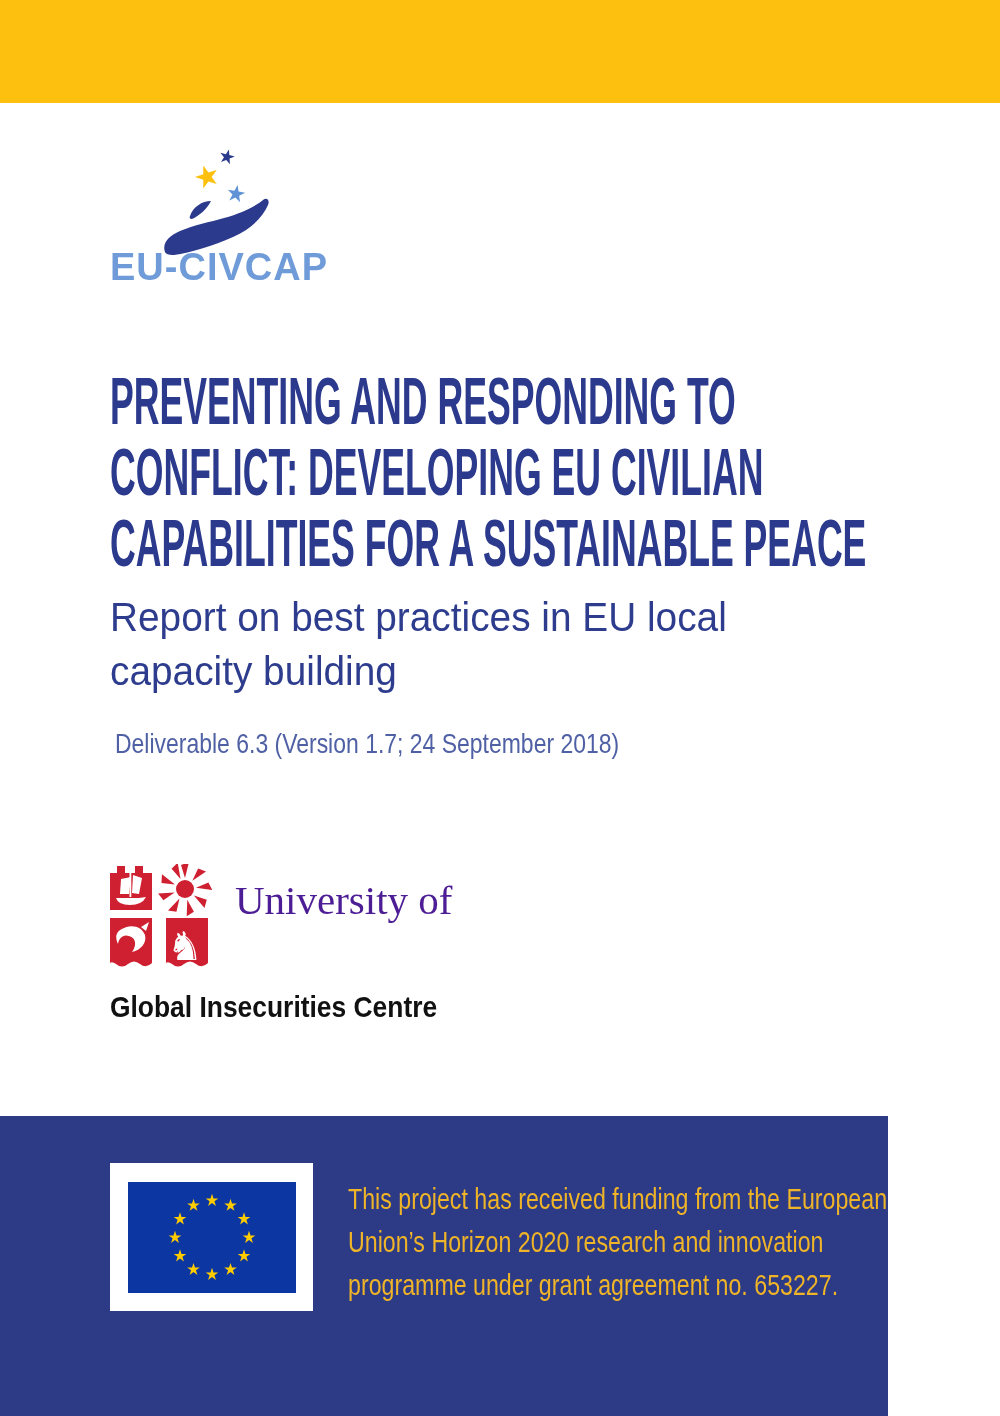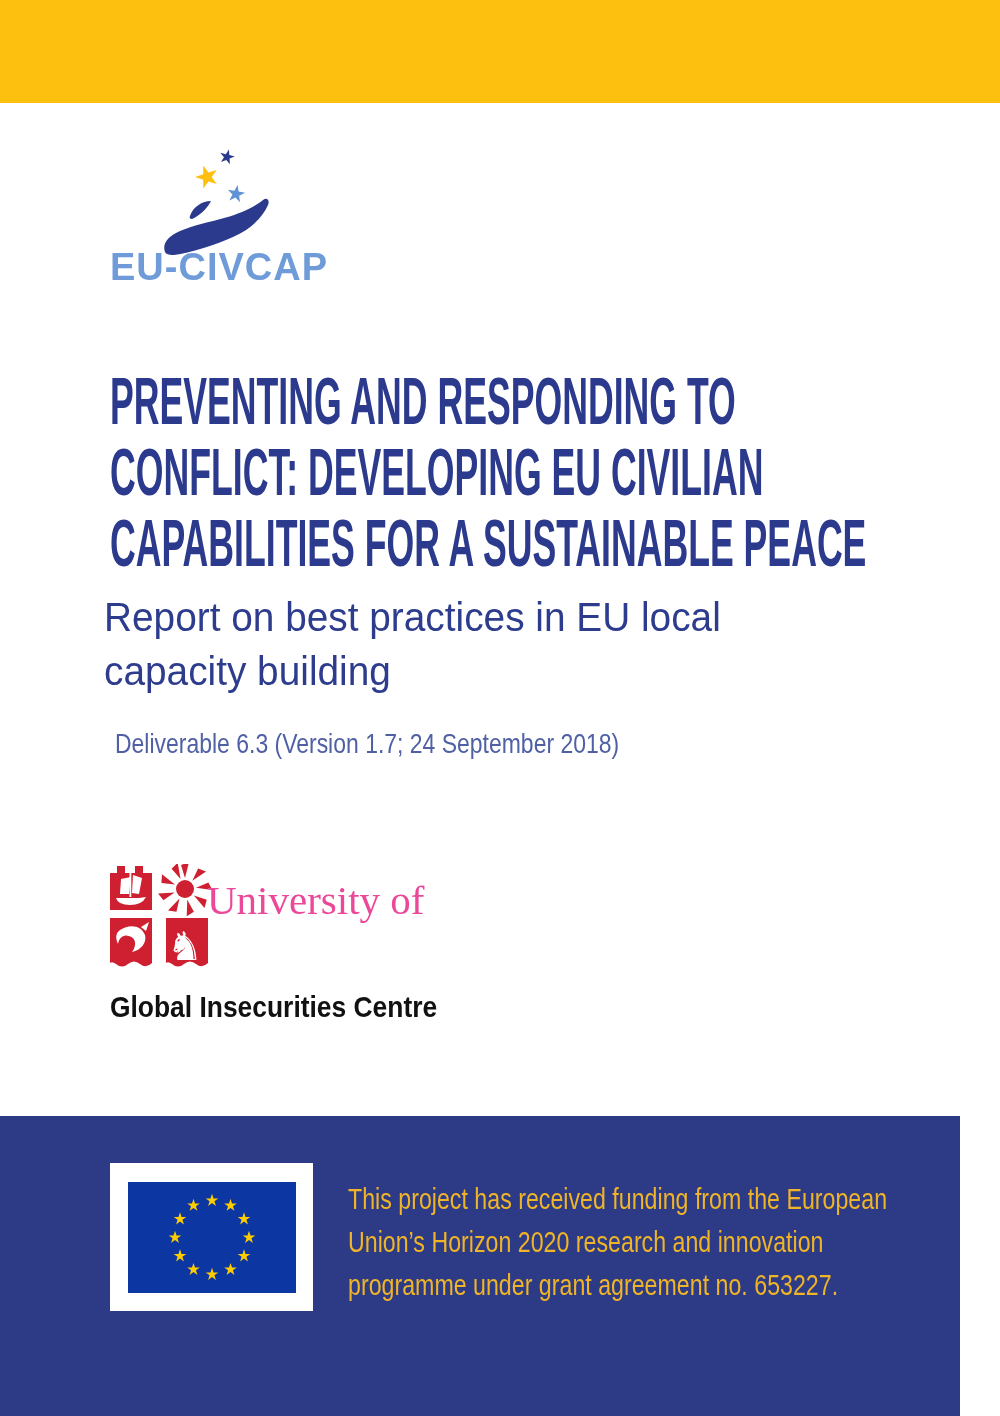--- a/index.html
+++ b/index.html
@@ -14,37 +14,37 @@
     position:absolute;left:110px;top:246px;
     font-size:38px;font-weight:700;letter-spacing:1px;color:#6f9bd8;
     white-space:nowrap;
     text-align:right;
   }
 
   .title{position:absolute;left:110px;top:366px;color:#2c3a8d;font-weight:700;
     font-size:66px;line-height:71px;}
   .title .line{display:block;white-space:nowrap;transform:scaleX(0.54);transform-origin:0 50%;}
 
-  .subtitle{position:absolute;left:104px;top:590px;color:#2e3c8e;font-size:40px;
+  .subtitle{position:absolute;left:110px;top:590px;color:#2e3c8e;font-size:40px;
     line-height:54px;font-weight:400;}
   .subtitle .line{display:block;white-space:nowrap;transform:scaleX(0.97);transform-origin:0 50%;}
 
   .deliverable{position:absolute;left:115px;top:728px;color:#5060a5;font-size:28px;
     white-space:nowrap;transform:scaleX(0.82);transform-origin:0 50%;}
 
   .crest{position:absolute;left:108px;top:864px;}
-  .uni-name{position:absolute;left:207px;top:878px;color:#ec4899;
+  .uni-name{position:absolute;left:235px;top:878px;color:#4c1d95;
     font-family:"Liberation Serif",serif;}
   .uni-name .uni{display:block;font-size:41px;line-height:44px;white-space:nowrap;}
   .uni-name .bris{display:block;font-size:52px;line-height:52px;letter-spacing:2px;white-space:nowrap;}
 
   .centre{position:absolute;left:110px;top:990px;color:#111111;font-weight:700;font-size:30px;
     white-space:nowrap;transform:scaleX(0.88);transform-origin:0 50%;}
 
-  .footer{position:absolute;left:0;top:1116px;width:960px;height:300px;background:#2d3a85;}
+  .footer{position:absolute;left:0;top:1116px;width:888px;height:300px;background:#2d3a85;}
   .flag-wrap{position:absolute;left:110px;top:47px;width:203px;height:148px;background:#ffffff;
     display:flex;align-items:center;justify-content:center;}
   .funding{position:absolute;left:348px;top:62px;color:#efb427;font-size:29px;line-height:43px;}
   .funding .line{display:block;white-space:nowrap;transform:scaleX(0.8);transform-origin:0 50%;}
 </style>
 </head>
 <body>
 
 <div class="topbar"></div>
 

